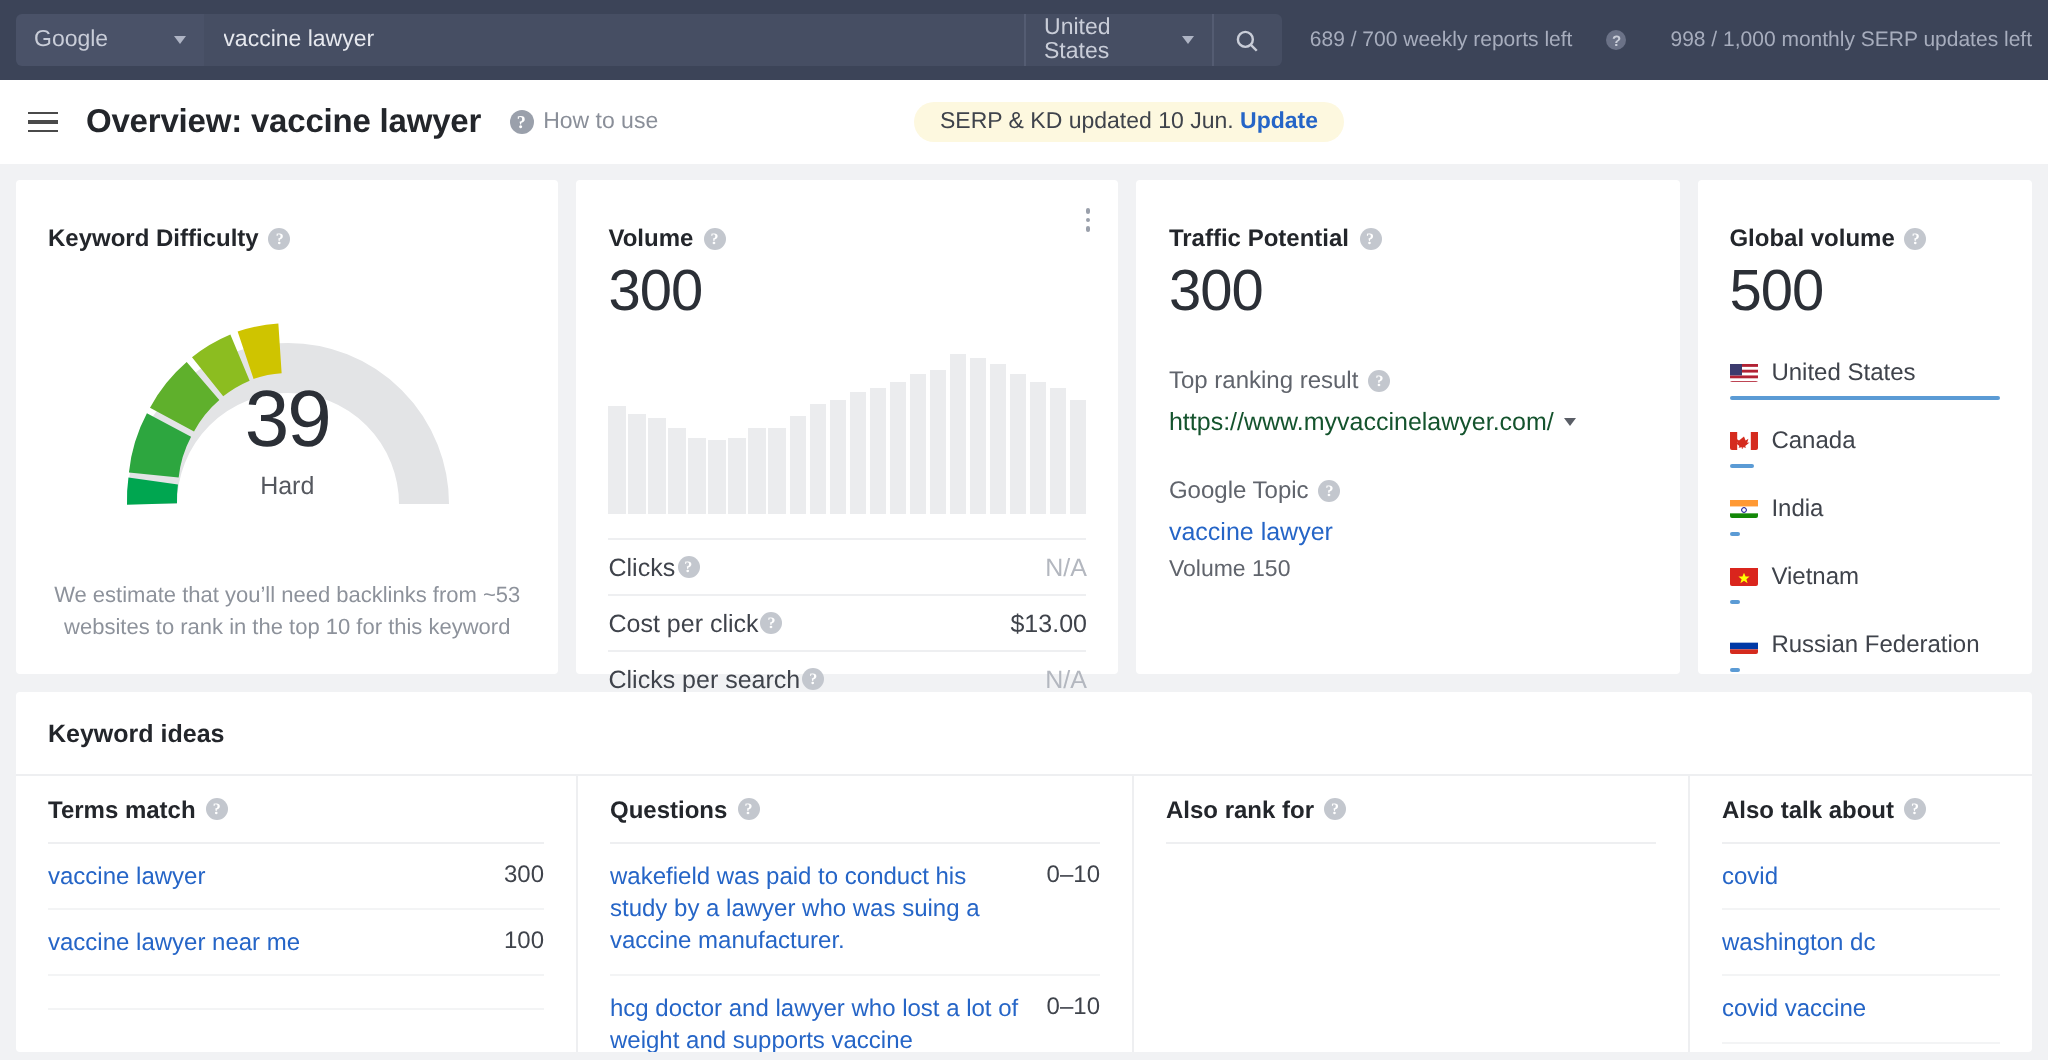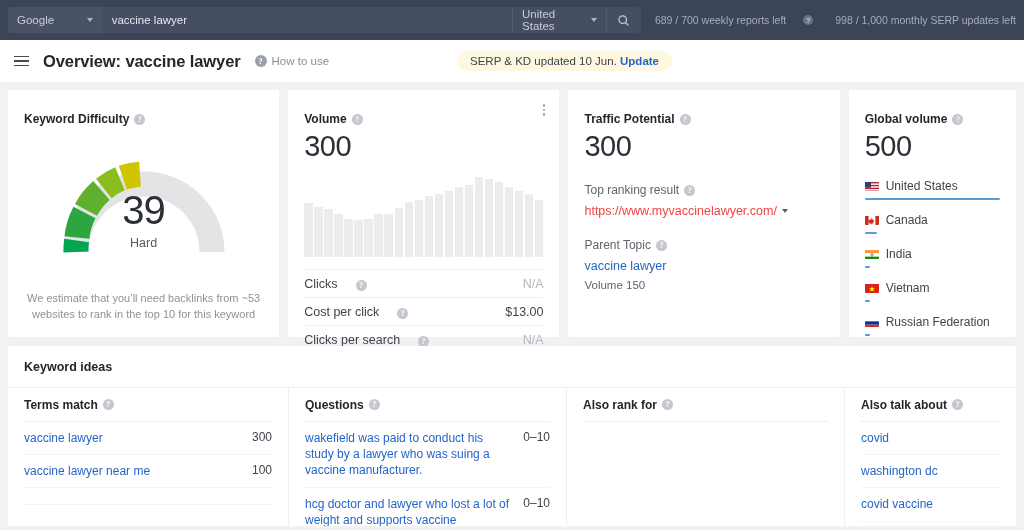--- a/index.html
+++ b/index.html
@@ -179,32 +179,32 @@
     height: 80px; margin-top: 14px;
   }
   .volbars i { display: block; flex: 1; background: #ebecee; }
   .metric-rows { margin-top: 12px; }
   .mrow {
     display: flex; align-items: center; justify-content: space-between;
     height: 28px;
     border-top: 1px solid #eeeff1;
     font-size: 12.5px; color: #3f434b;
   }
-  .mrow .lbl { display: flex; align-items: flex-end; gap: 18px; }
+  .mrow .lbl { display: flex; align-items: center; gap: 1px; }
   .mrow .val { color: #3f434b; }
   .mrow .val.na { color: #b3b7bf; }
 
   
   .sublabel {
     display: flex; align-items: center; gap: 5px;
     font-size: 12px; color: #60646c; margin-top: 20px;
   }
   .linkurl {
     display: flex; align-items: center; gap: 5px;
-    font-size: 12.5px; color: #ef4444; margin-top: 7px; cursor: pointer;
+    font-size: 12.5px; color: #14532d; margin-top: 7px; cursor: pointer;
   }
   .linkurl .caret-d {
     width: 0; height: 0;
     border-left: 3.5px solid transparent;
     border-right: 3.5px solid transparent;
     border-top: 4px solid #5a5e66;
   }
   .ptopic { font-size: 12.5px; color: #2565c7; margin-top: 7px; cursor: pointer; }
   .pvol { font-size: 11.5px; color: #60646c; margin-top: 6px; }
 
@@ -400,21 +400,21 @@
     <div class="bignum">300</div>
     <div class="sublabel">
       <span>Top ranking result</span>
       <span class="ico-help lite">?</span>
     </div>
     <div class="linkurl">
       <span>https://www.myvaccinelawyer.com/</span>
       <span class="caret-d"></span>
     </div>
     <div class="sublabel">
-      <span>Parent Topic</span>
+      <span>Google Topic</span>
       <span class="ico-help lite">?</span>
     </div>
     <div class="ptopic">vaccine lawyer</div>
     <div class="pvol">Volume 150</div>
   </div>
 
   <div class="card card-gv">
     <div class="card-head">
       <span>Global volume</span>
       <span class="ico-help lite">?</span>

